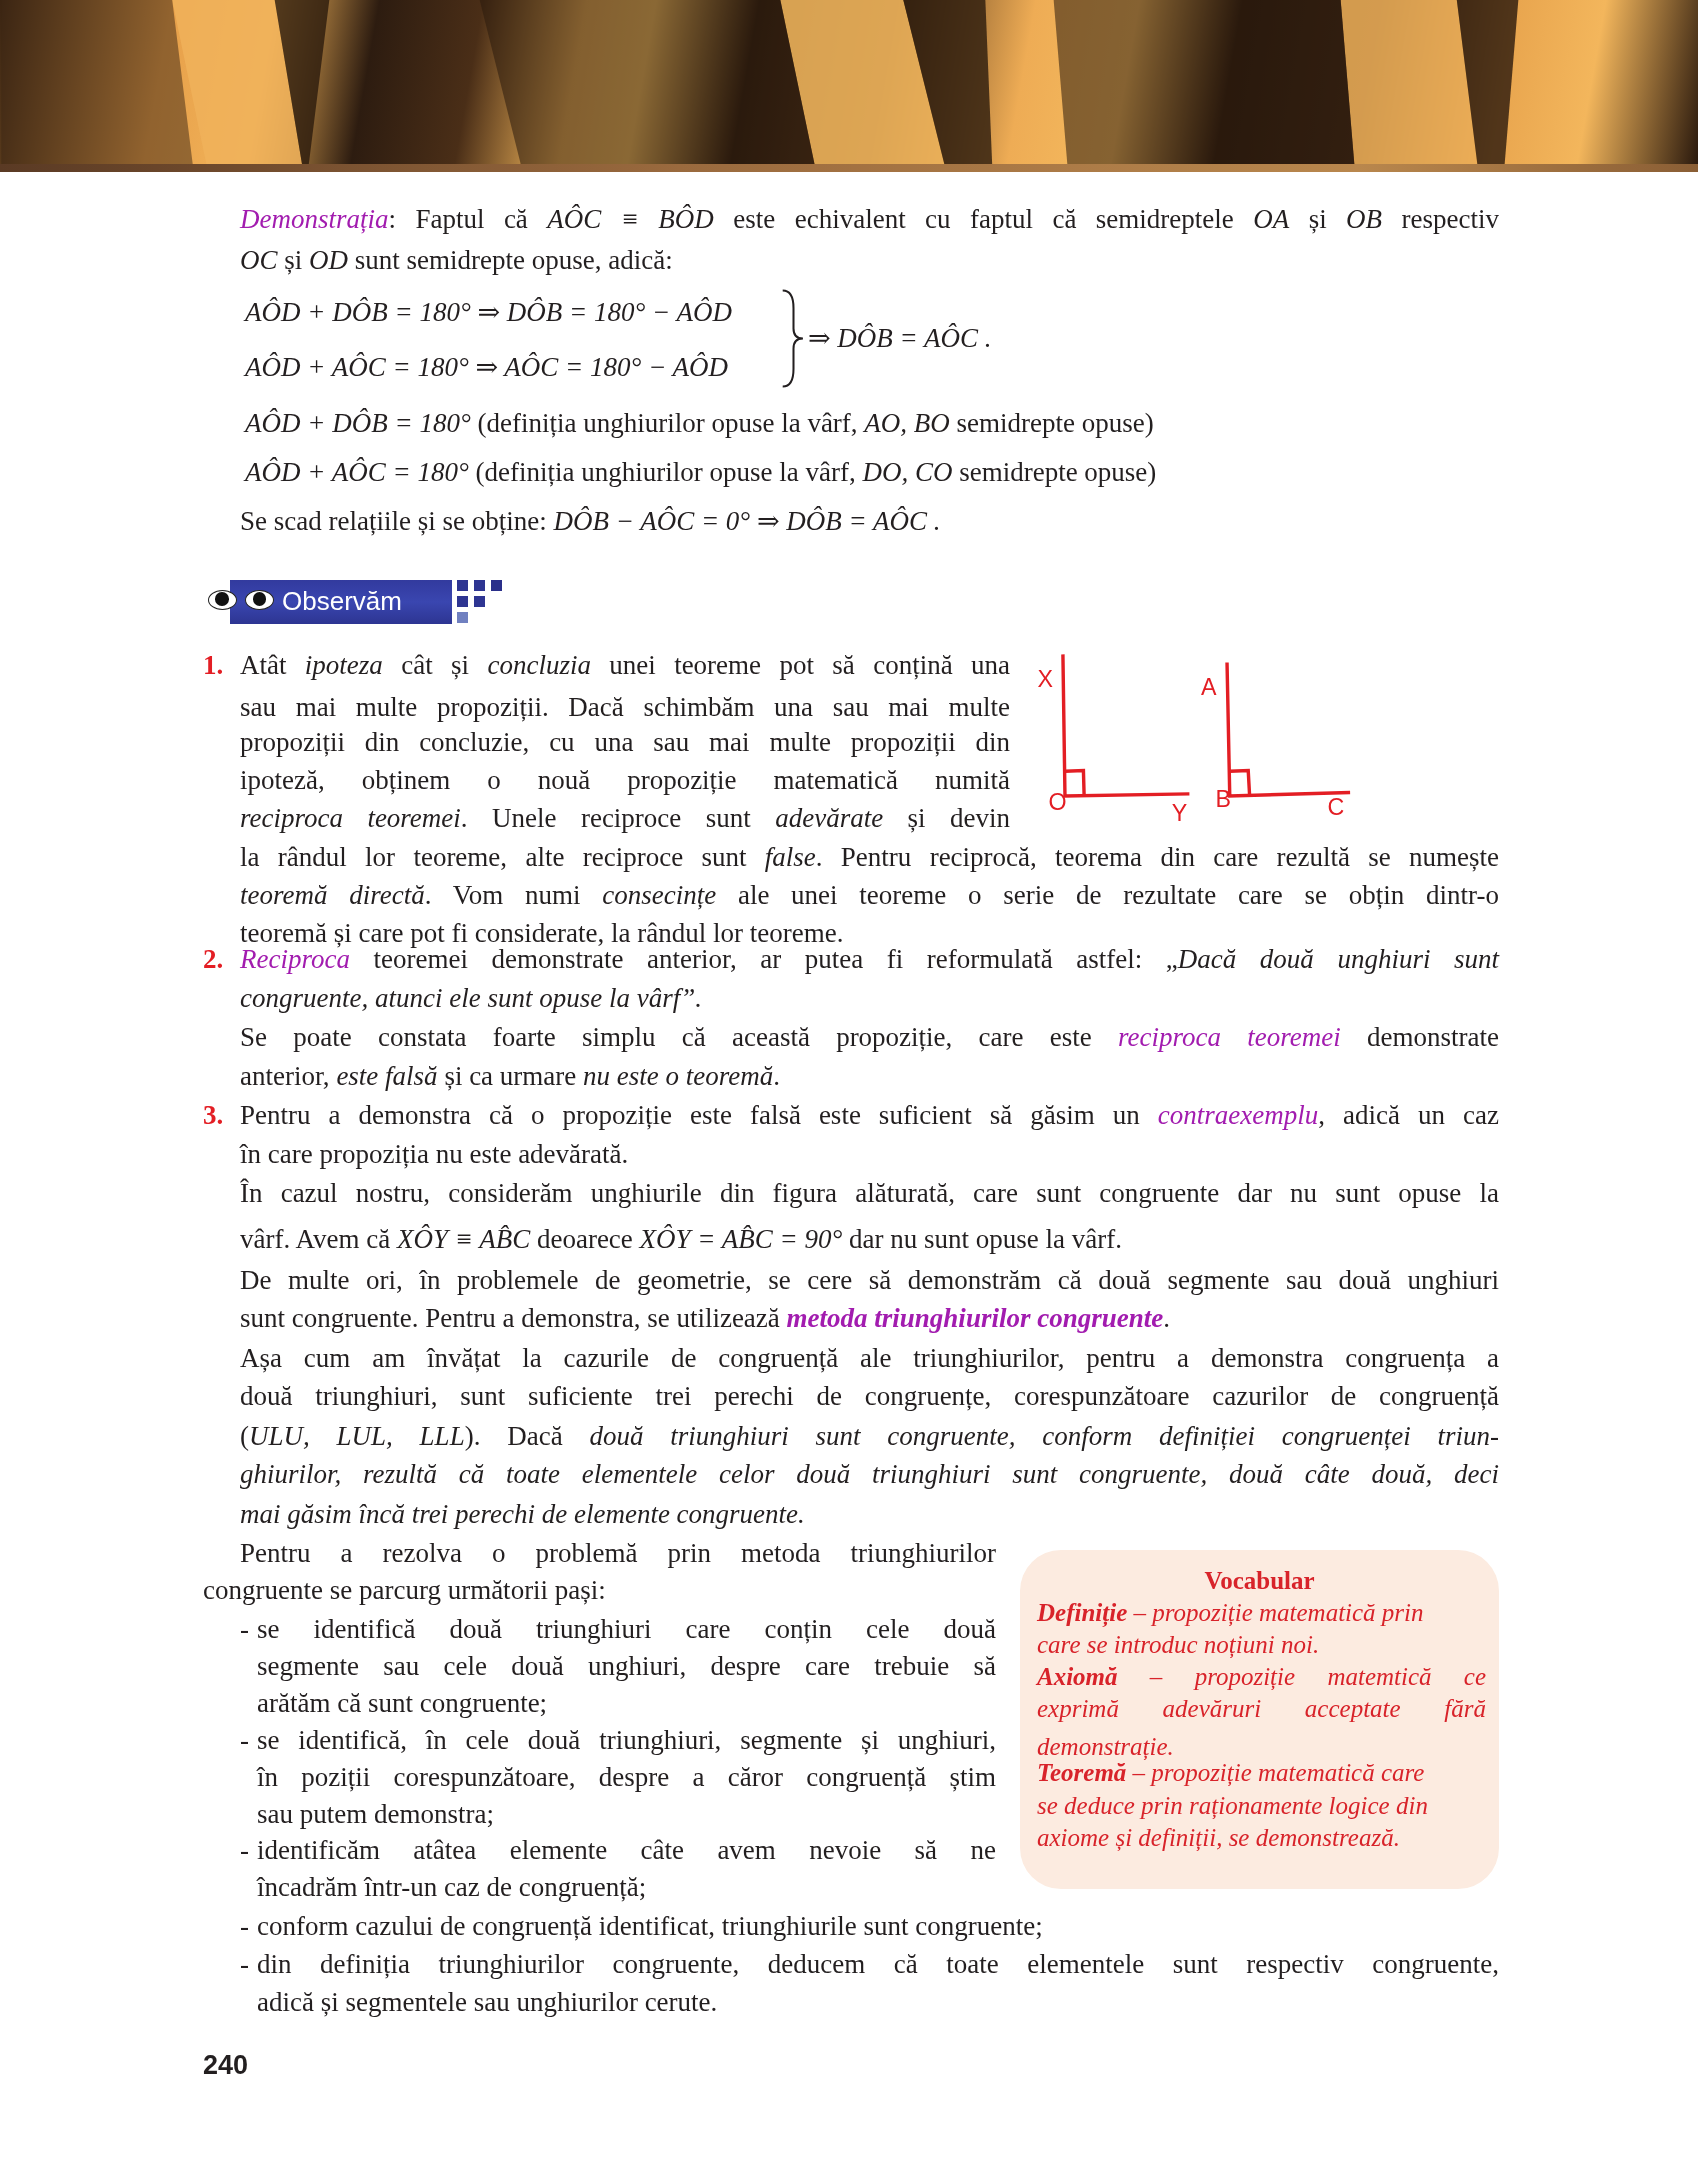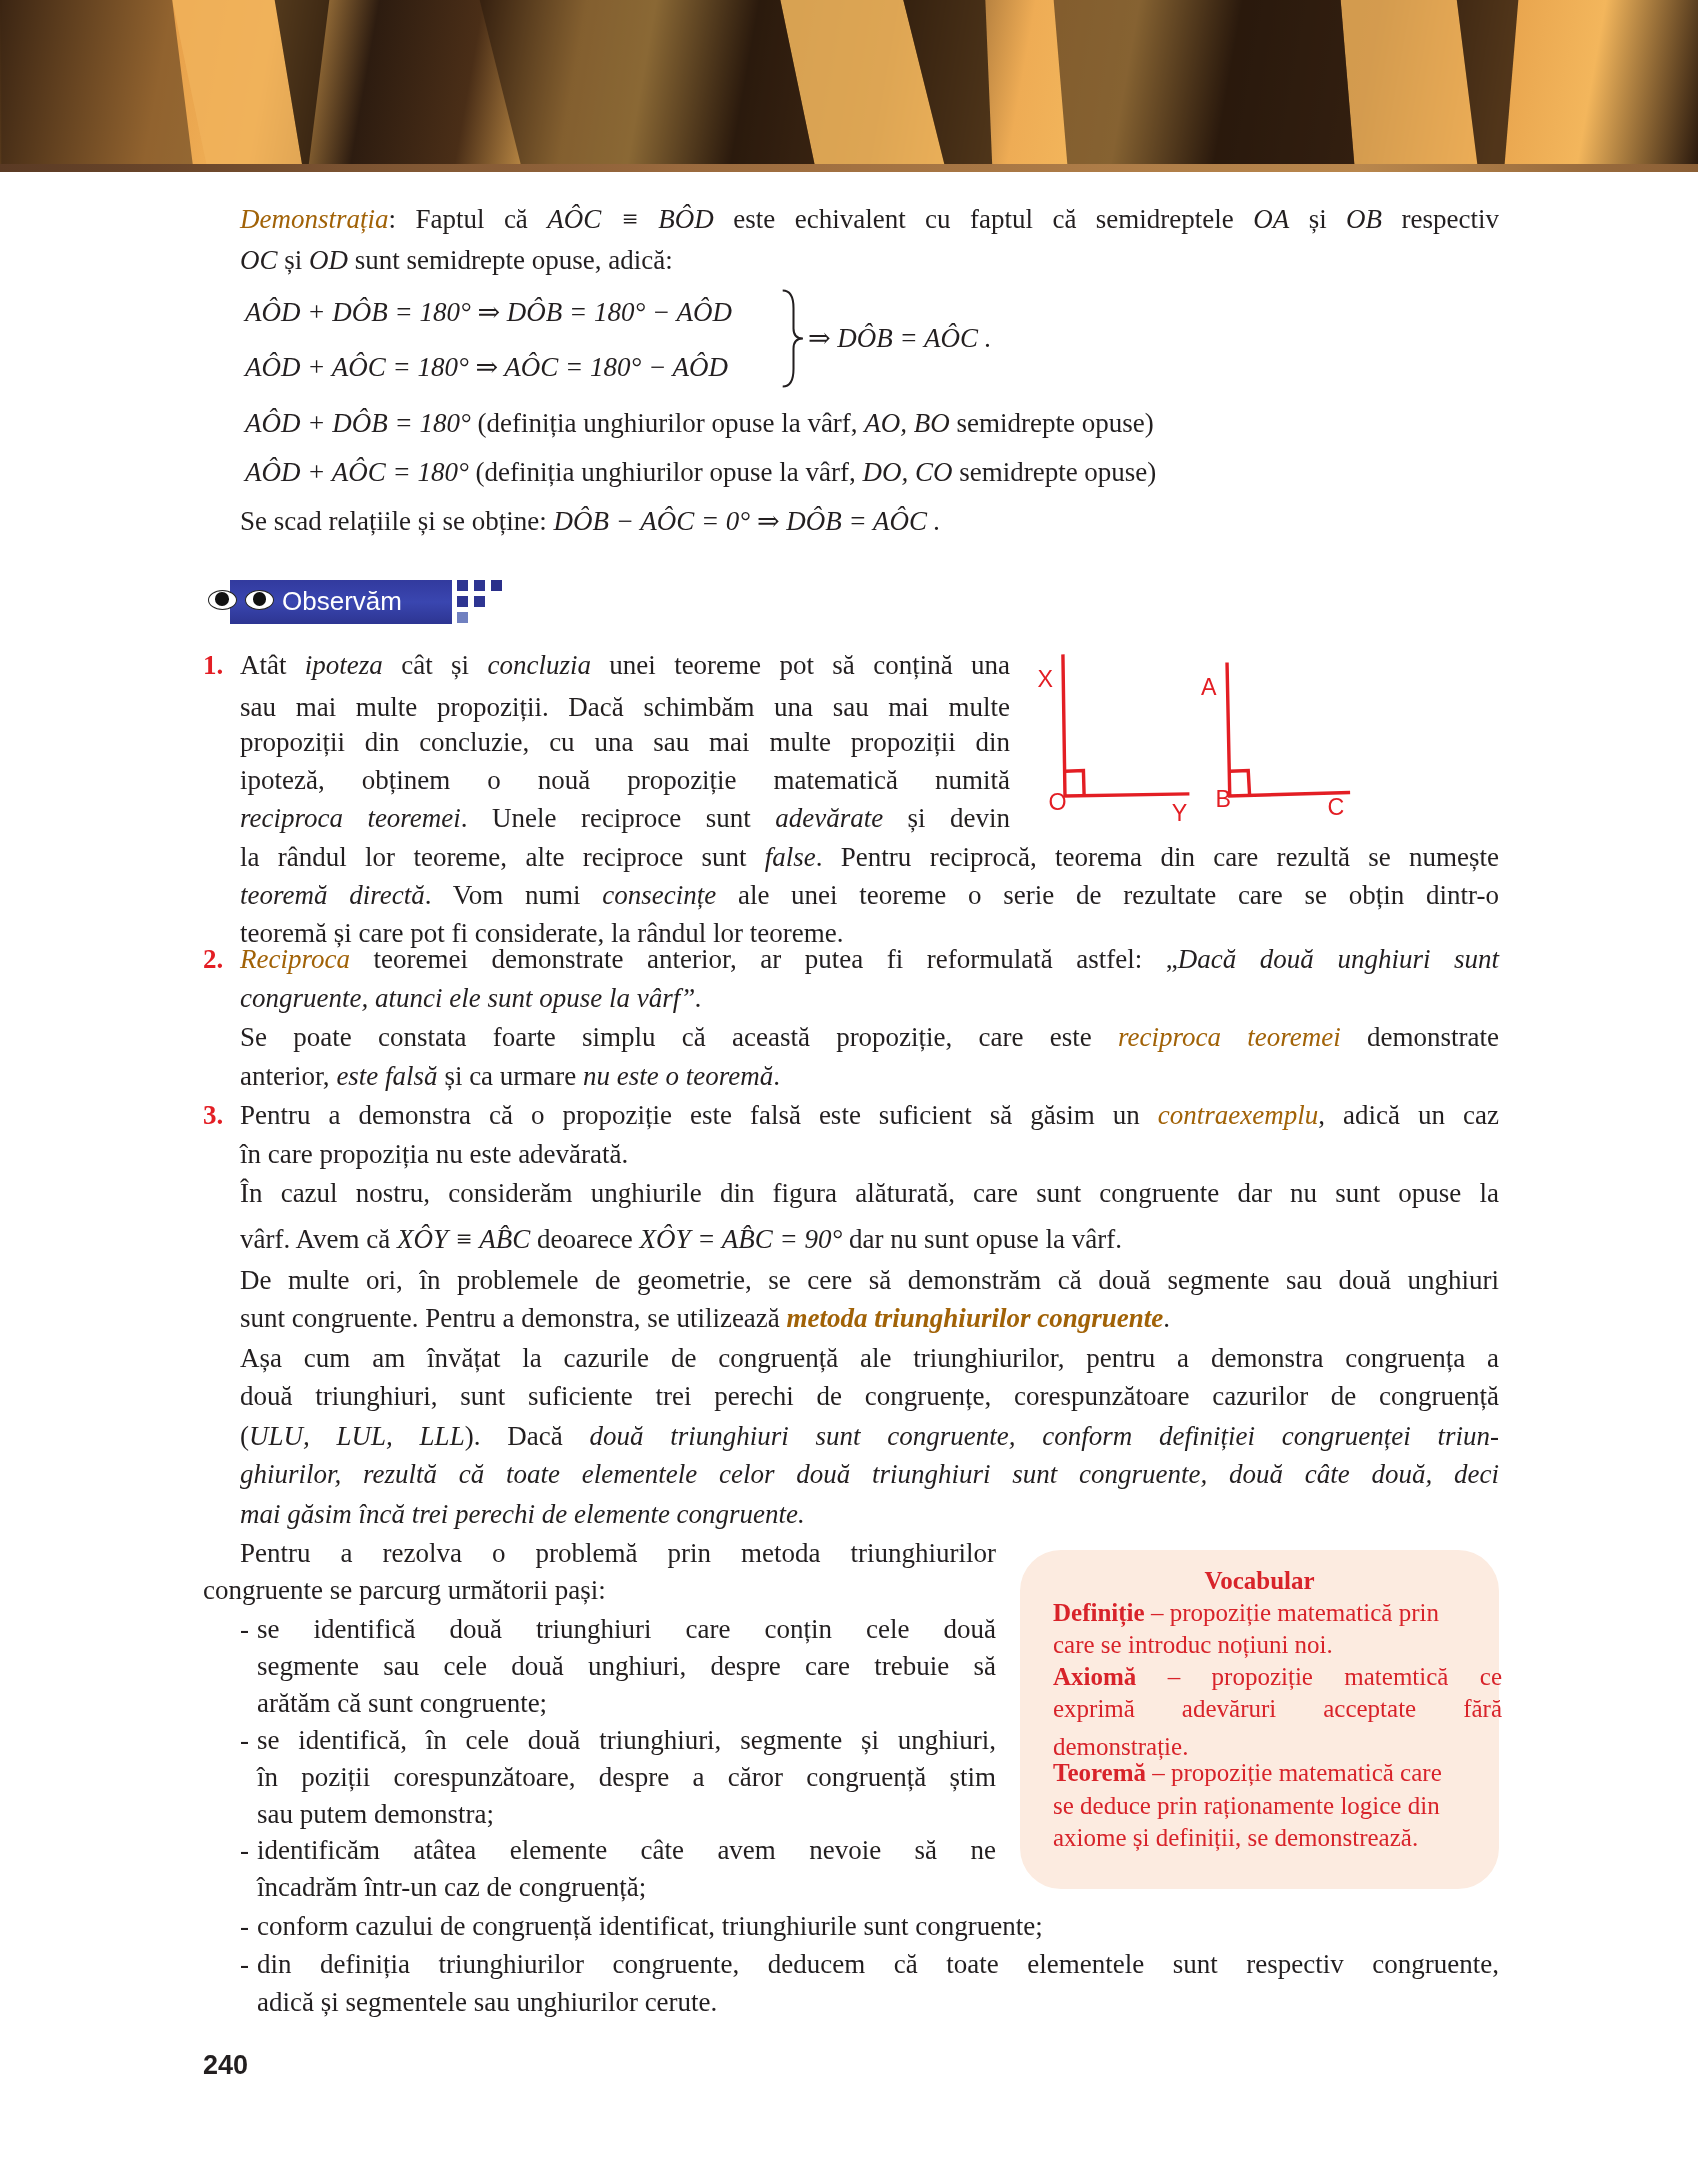--- a/index.html
+++ b/index.html
@@ -5,38 +5,38 @@
   html, body { margin: 0; padding: 0; background: #ffffff; }
   body { width: 1698px; height: 2183px; position: relative; overflow: hidden;
          font-family: "Liberation Serif", "DejaVu Serif", serif; color: #231f20; }
   .banner { position: absolute; left: 0; top: 0; width: 1698px; height: 164px; overflow: hidden;
             background: linear-gradient(100deg, #3a2412 0%, #e7a04a 10%, #f2b45a 16%, #2d1c10 22%, #4a2e17 28%, #f0b45a 34%, #ffc866 38%, #2c1b0e 44%, #5a3a1c 52%, #eeac55 60%, #f5bb5f 66%, #2a190d 72%, #3d2614 80%, #e9a64f 88%, #f3b65c 93%, #2a190d 100%); }
   .banner svg { position: absolute; left: 0; top: 0; }
   .banner-rule { position: absolute; left: 0; top: 164px; width: 1698px; height: 8.2px;
                  background: linear-gradient(90deg, #5a3a24, #9a6a3e 40%, #b9874d 80%, #8a5e35); }
   .txt { position: absolute; font-size: 27px; line-height: 38px; white-space: nowrap; }
   .just { text-align: justify; text-align-last: justify; white-space: normal; }
-  .red { color: #a16207; }
+  .red { color: #a21caf; }
   .it { font-style: italic; }
   .b { font-weight: bold; }
   .math { font-style: italic; }
   .num { color: #e31e24; font-weight: bold; position: absolute; font-size: 27px; line-height: 38px; }
   .observ { position: absolute; left: 205px; top: 580px; width: 287px; height: 44px; }
   .observ .bar { position: absolute; left: 25px; top: 0; width: 222px; height: 44px;
                  background: linear-gradient(180deg, #323a9e, #3a46b0 50%, #2d3592); }
   .observ .label { position: absolute; left: 77px; top: 4.1px; color: #ffffff;
                    font-family: "Liberation Sans", "DejaVu Sans", sans-serif; font-size: 26px; line-height: 34px; }
   .observ .sq { position: absolute; width: 11px; height: 11px; background: #2e3592; }
   .eye { position: absolute; top: 9.6px; width: 27px; height: 18px; border-radius: 50%; background: #fff; border: 1.4px solid #222; }
   .eye .pupil { position: absolute; left: 6.8px; top: 1.4px; width: 13.7px; height: 13.7px; border-radius: 50%; background: #111; }
   .vocab { position: absolute; left: 1020px; top: 1550px; width: 479px; height: 339px;
            background: #fcebe0; border-radius: 41px; }
   .vocab .title { position: absolute; left: 0; top: 15px; width: 479px; text-align: center;
                   color: #d8232a; font-weight: bold; font-size: 25px; line-height: 31.5px; }
-  .vocab .line { position: absolute; left: 33px; width: 449px; color: #d8232a; 
+  .vocab .line { position: absolute; left: 17px; width: 449px; color: #d8232a; font-style: italic;
                  font-size: 25px; line-height: 32px; white-space: nowrap; }
   .vocab .line.j { text-align: justify; text-align-last: justify; white-space: normal; }
   .pagenum { position: absolute; left: 203px; top: 2050px; font-family: "Liberation Sans", "DejaVu Sans", sans-serif;
              font-weight: bold; font-size: 27px; color: #231f20; }
   .dash { position: absolute; font-size: 27px; line-height: 38px; }
 </style>
 </head>
 <body>
 
 <div class="banner">

